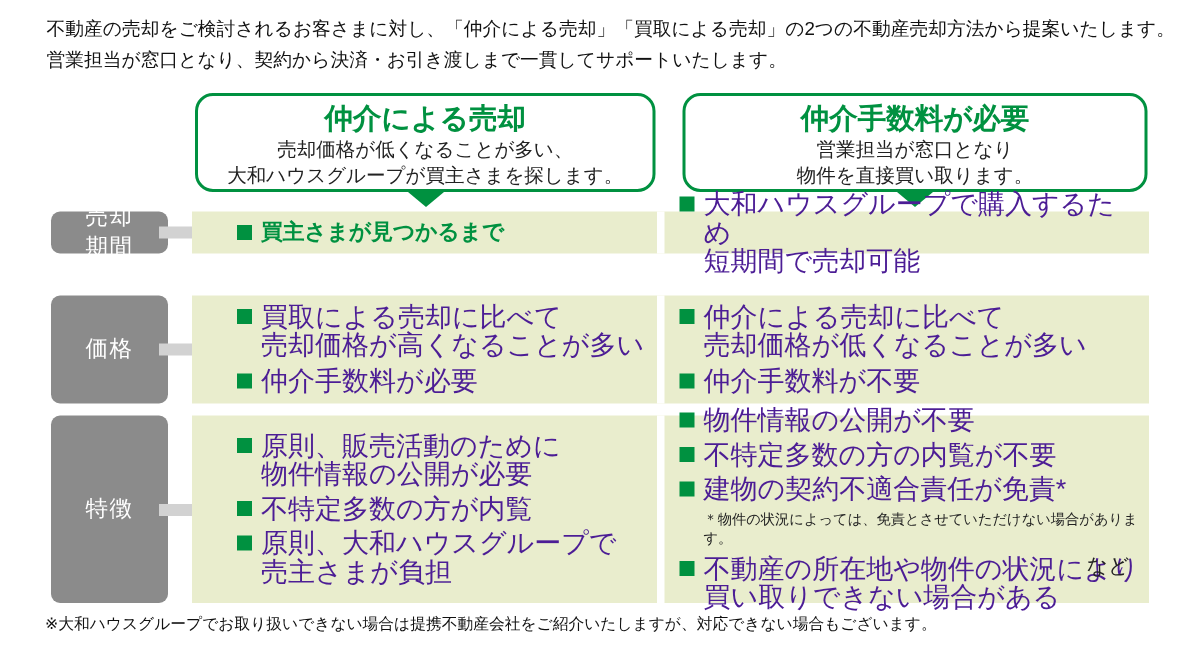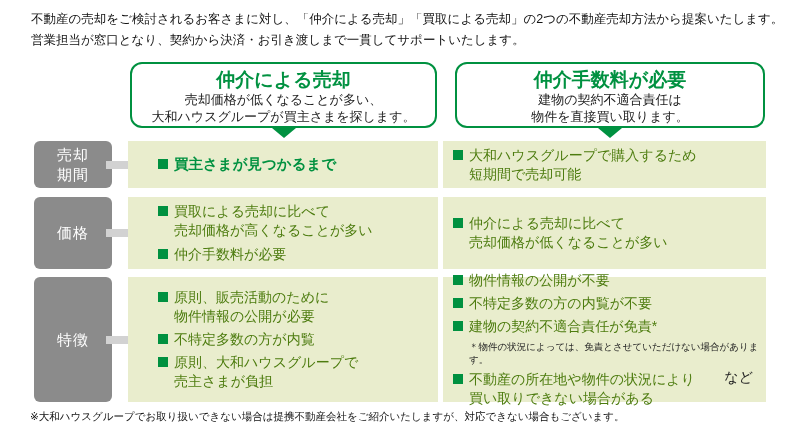--- a/index.html
+++ b/index.html
@@ -34,21 +34,21 @@
   .arrow{
     position:absolute;top:128px;width:0;height:0;
     border-left:12px solid transparent;border-right:12px solid transparent;
     border-top:10px solid var(--accent-green,#009140);
   }
   .arrow-left{left:272px;}
   .arrow-right{left:598px;}
 
   
   .row{position:absolute;left:0;width:800px;}
-  .row1{top:141px;height:47px;}
+  .row1{top:141px;height:28px;}
   .row2{top:197px;height:72px;}
   .row3{top:277px;height:125px;}
 
   .row-label{
     position:absolute;left:34px;top:0;bottom:0;width:78px;
     background:var(--label-gray,#8b8b8b);border-radius:6px;
     color:#fff;font-size:15px;line-height:20px;letter-spacing:1px;
     display:flex;flex-direction:column;align-items:center;justify-content:center;
   }
   .connector{
@@ -60,21 +60,21 @@
     background:var(--band-bg,#e9edcd);display:flex;
   }
   .cell{box-sizing:border-box;display:flex;flex-direction:column;justify-content:center;gap:5px;}
   .cell-left{width:310px;padding-left:30px;padding-right:6px;}
   .vdivider{width:5px;background:#fff;}
   .cell-right{flex:1;padding-left:10px;padding-right:6px;position:relative;}
   .row3 .cell{gap:4px;border-radius:26px;}
 
   .item{display:flex;}
   .sq{flex:0 0 10px;width:10px;height:10px;background:var(--accent-green,#009140);margin:4px 6px 0 0;}
-  .item-text{font-size:14px;line-height:19px;color:#4d7c0f;}
+  .item-text{font-size:18px;line-height:19px;color:#4c1d95;}
   .item-text span{display:block;}
   .item.hl .item-text{color:var(--accent-green,#009140);font-weight:bold;font-size:14.5px;}
 
   .fineprint{font-size:9.5px;line-height:13px;color:#222;margin-left:16px;}
   .nado{position:absolute;right:13px;top:92px;font-size:14px;color:#222;}
 
   
   .footnote{position:absolute;left:30px;top:409px;font-size:10.5px;line-height:15px;color:#111;}
 </style>
 </head>
@@ -91,21 +91,21 @@
     <div class="method-title">仲介による売却</div>
     <div class="method-desc">
       <span>売却価格が低くなることが多い、</span>
       <span>大和ハウスグループが買主さまを探します。</span>
     </div>
   </div>
 
   <div class="method-box box-right">
     <div class="method-title">仲介手数料が必要</div>
     <div class="method-desc">
-      <span>建物の契約不適合責任は</span>
+      <span>営業担当が窓口となり</span>
       <span>物件を直接買い取ります。</span>
     </div>
   </div>
 
   <div class="arrow arrow-left"></div>
   <div class="arrow arrow-right"></div>
 
   <div class="row row1">
     <div class="row-label">
       <span>売却</span>
@@ -160,20 +160,27 @@
       </div>
       <div class="vdivider"></div>
       <div class="cell cell-right">
         <div class="item">
           <span class="sq"></span>
           <div class="item-text">
             <span>仲介による売却に比べて</span>
             <span>売却価格が低くなることが多い</span>
           </div>
         </div>
+        <div class="item">
+          <span class="sq"></span>
+          <div class="item-text">
+            <span>仲介手数料が不要</span>
+            <span></span>
+          </div>
+        </div>
       </div>
     </div>
   </div>
 
   <div class="row row3">
     <div class="row-label">
       <span>特徴</span>
       <span></span>
     </div>
     <div class="connector"></div>

